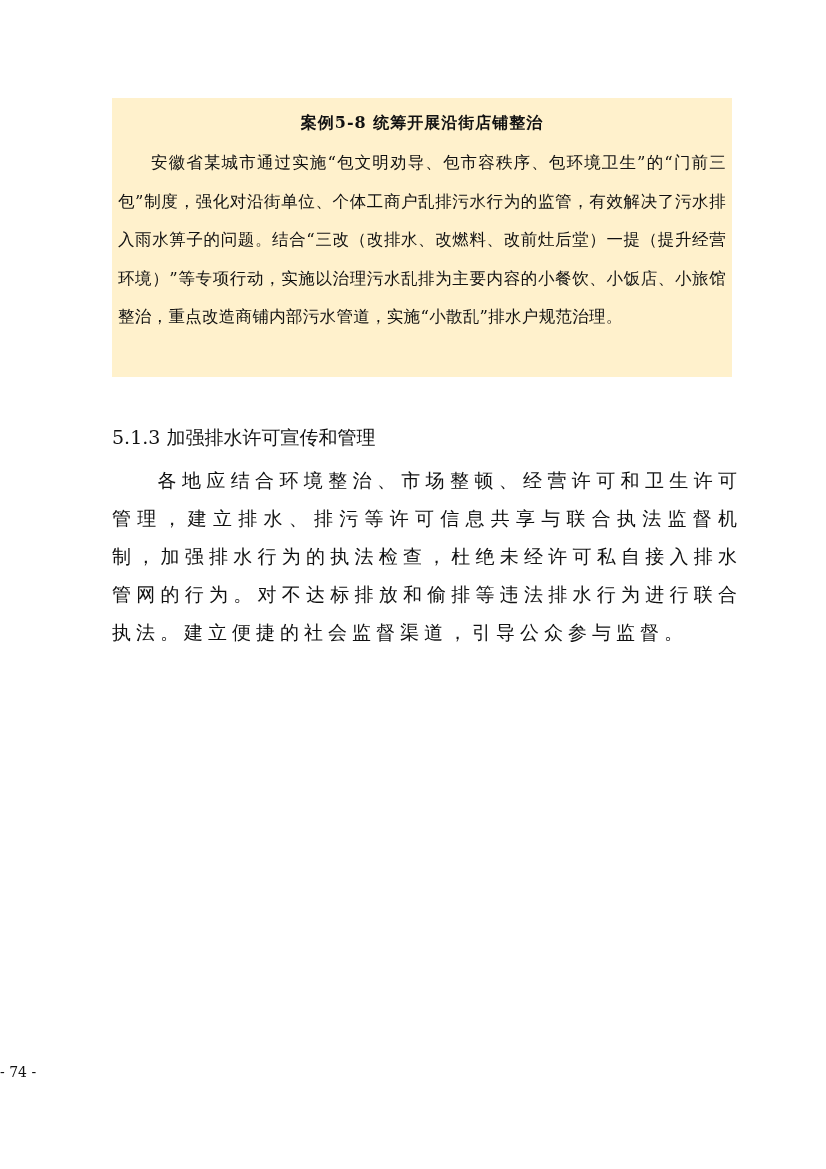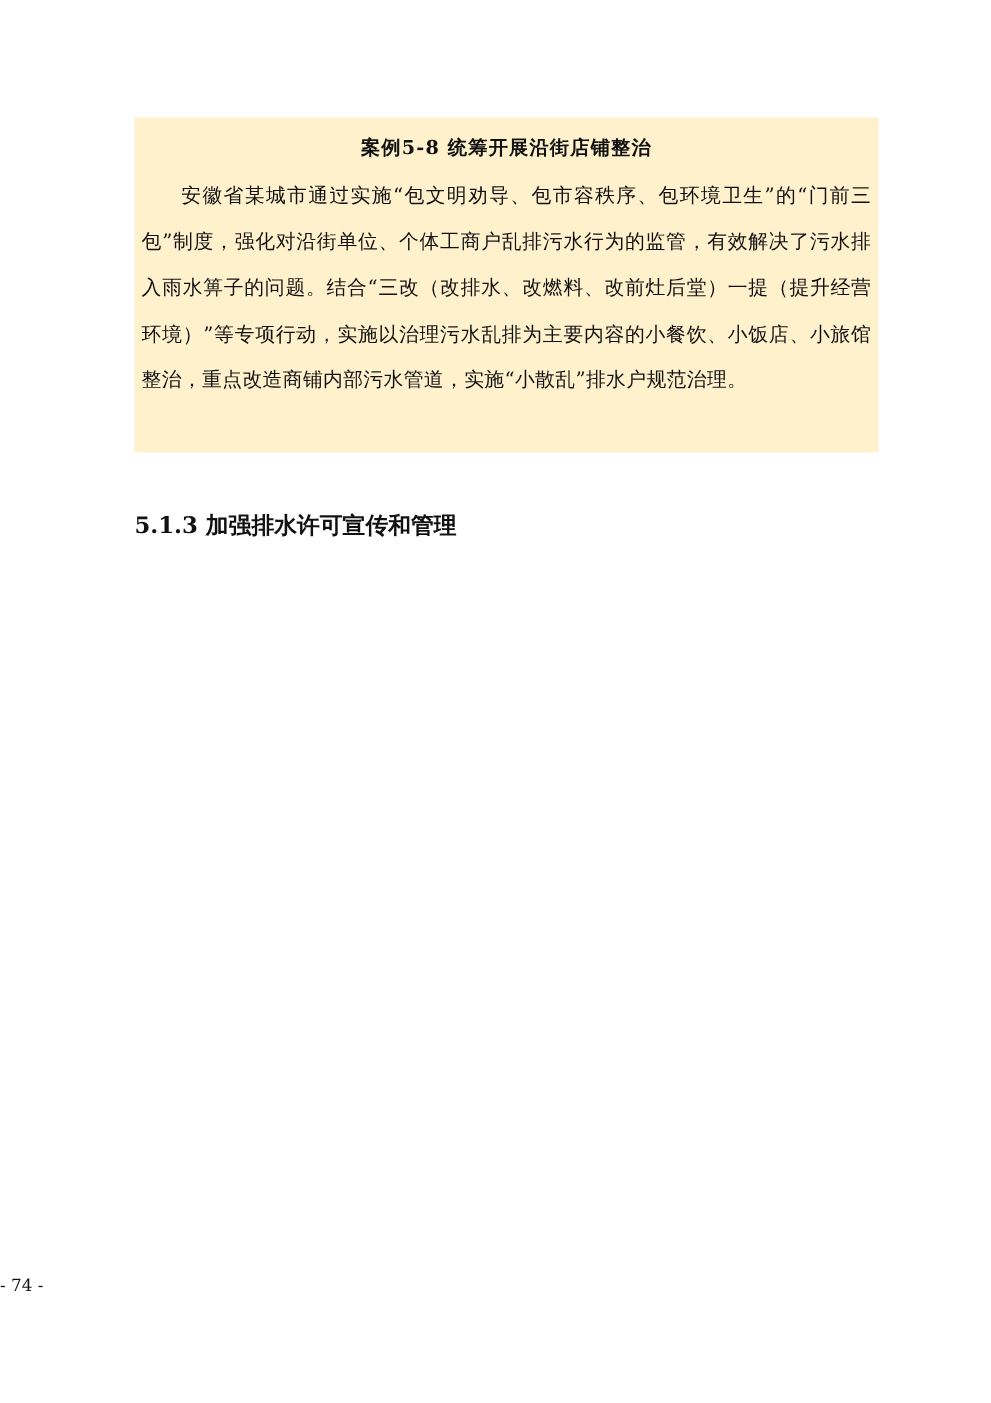--- a/index.html
+++ b/index.html
@@ -10,32 +10,33 @@
   .case-box {
     position: absolute; left: 112px; top: 98px; width: 620px; height: 279px;
     background: #fff1cc; box-sizing: border-box; padding: 14px 6px 0 6px;
   }
   .case-title {
     text-align: center; font-weight: bold; font-size: 16px; line-height: 22px; margin: 0 0 10px 0;
     letter-spacing: 1px;
   }
   .case-body { font-size: 16.5px; line-height: 38.5px; margin: 0; text-indent: 2em; letter-spacing: 0.3px; text-align: justify; }
   .section-heading {
-    position: absolute; left: 112px; top: 425px; font-size: 19px; font-weight: bold; margin: 0;
+    position: absolute; left: 112px; top: 425px; font-size: 19px; font-weight: normal; margin: 0;
   }
   .content { position: absolute; left: 112px; top: 461px; width: 630px; }
   .para { font-size: 19px; line-height: 38px; margin: 0; text-indent: 2.4em; letter-spacing: 5px; text-align: justify; }
   .page-number { position: absolute; left: 0; width: 826px; top: 1064px; text-align: left; font-size: 14px; }
 </style>
 </head>
 <body>
 
 <div class="case-box">
   <p class="case-title">案例5-8  统筹开展沿街店铺整治</p>
   <p class="case-body">安徽省某城市通过实施“包文明劝导、包市容秩序、包环境卫生”的“门前三包”制度，强化对沿街单位、个体工商户乱排污水行为的监管，有效解决了污水排入雨水箅子的问题。结合“三改（改排水、改燃料、改前灶后堂）一提（提升经营环境）”等专项行动，实施以治理污水乱排为主要内容的小餐饮、小饭店、小旅馆整治，重点改造商铺内部污水管道，实施“小散乱”排水户规范治理。</p>
 </div>
 
 <h2 class="section-heading">5.1.3 加强排水许可宣传和管理</h2>
 
 <div class="content">
+  <p class="para">各地应结合环境整治、市场整顿、经营许可和卫生许可管理，建立排水、排污等许可信息共享与联合执法监督机制，加强排水行为的执法检查，杜绝未经许可私自接入排水管网的行为。对不达标排放和偷排等违法排水行为进行联合执法。建立便捷的社会监督渠道，引导公众参与监督。</p>
 </div>
 
 <div class="page-number">- 74 -</div>
 
 </body></html>

